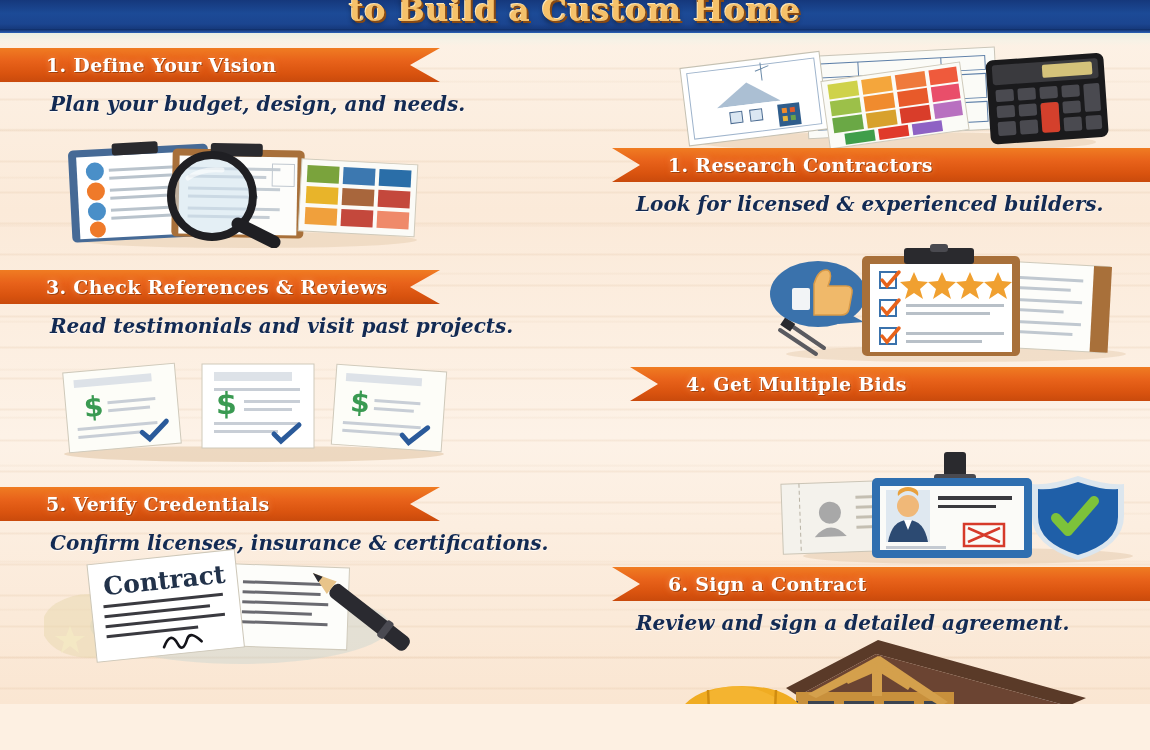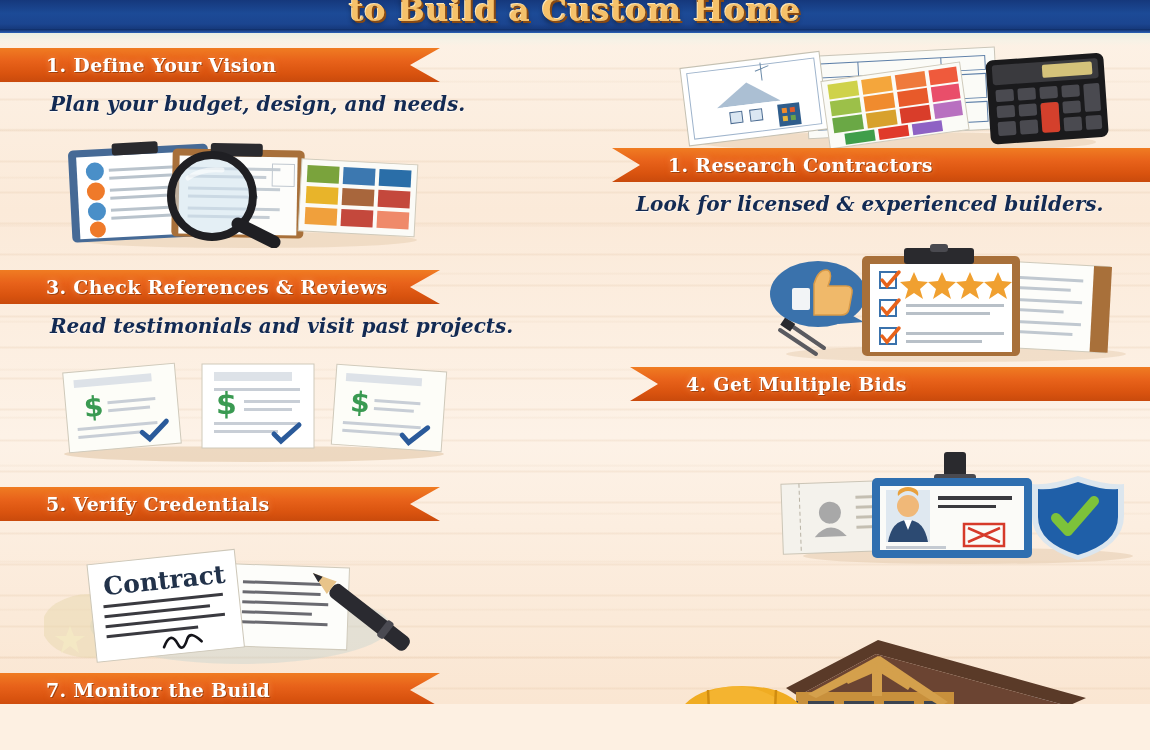--- a/index.html
+++ b/index.html
@@ -418,20 +418,21 @@
   <div class="step right" id="step4">
     <div class="banner">
       <span class="label">4.  Get Multiple Bids</span>
     </div>
   </div>
 
   <div class="step left" id="step5">
     <div class="banner">
       <span class="label">5.  Verify Credentials</span>
     </div>
+    <div class="caption">Confirm licenses, insurance &amp; certifications.</div>
   </div>
 
   <div class="illus" id="illus5">
     <svg width="382" height="112" viewBox="0 0 382 112">
       <ellipse cx="200" cy="104" rx="165" ry="8" fill="#e0c6a6" opacity="0.45"></ellipse>
 
       <g transform="rotate(-2 80 62)">
         <rect x="14" y="30" width="128" height="70" fill="#f4f2ec" stroke="#cbc5b6"></rect>
         <line x1="32" y1="30" x2="32" y2="100" stroke="#b8b2a4" stroke-dasharray="4 3"></line>
         <ellipse cx="62" cy="60" rx="11" ry="11" fill="#a8a8a8"></ellipse>
@@ -509,20 +510,26 @@
 
       <g transform="rotate(38 320 70)">
         <rect x="276" y="58" width="96" height="16" rx="6" fill="#2a2a30"></rect>
         <polygon points="276,58 252,66 276,74" fill="#e8c48a"></polygon>
         <polygon points="262,63 252,66 262,70" fill="#2a2a30"></polygon>
         <rect x="340" y="56" width="8" height="20" rx="3" fill="#4a4a52"></rect>
       </g>
     </svg>
   </div>
 
+  <div class="step right" id="step6">
+    <div class="banner">
+      <span class="label">6.  Sign a Contract</span>
+    </div>
+    <div class="caption">Review and sign a detailed agreement.</div>
+  </div>
 
   <div class="illus" id="illus7">
     <svg width="500" height="114" viewBox="0 0 500 114">
       <ellipse cx="250" cy="100" rx="230" ry="22" fill="#e4d0b0" opacity="0.45"></ellipse>
 
       <ellipse cx="440" cy="92" rx="46" ry="22" fill="#7aa83c" opacity="0.85"></ellipse>
       <ellipse cx="408" cy="96" rx="30" ry="16" fill="#8ab84c" opacity="0.8"></ellipse>
 
       <g>
         <rect x="296" y="60" width="120" height="52" fill="#eef0f2" stroke="#c8ccd0"></rect>
@@ -565,18 +572,15 @@
         <path d="M 60 56 q 34 -14 68 6 l 0 50 l -68 0 z" fill="#f8bc3c" opacity="0.55"></path>
         <g stroke="#d08c10" stroke-width="2.5" fill="none">
           <path d="M 60 54 q 2 34 0 52"></path>
           <path d="M 128 54 q -2 34 0 52"></path>
         </g>
       </g>
     </svg>
   </div>
 
   <div class="step left" id="step7">
-    <div class="banner">
-      <span class="label">7.  Monitor the Build</span>
-    </div>
   </div>
 
 </div>
 
 </body></html>

